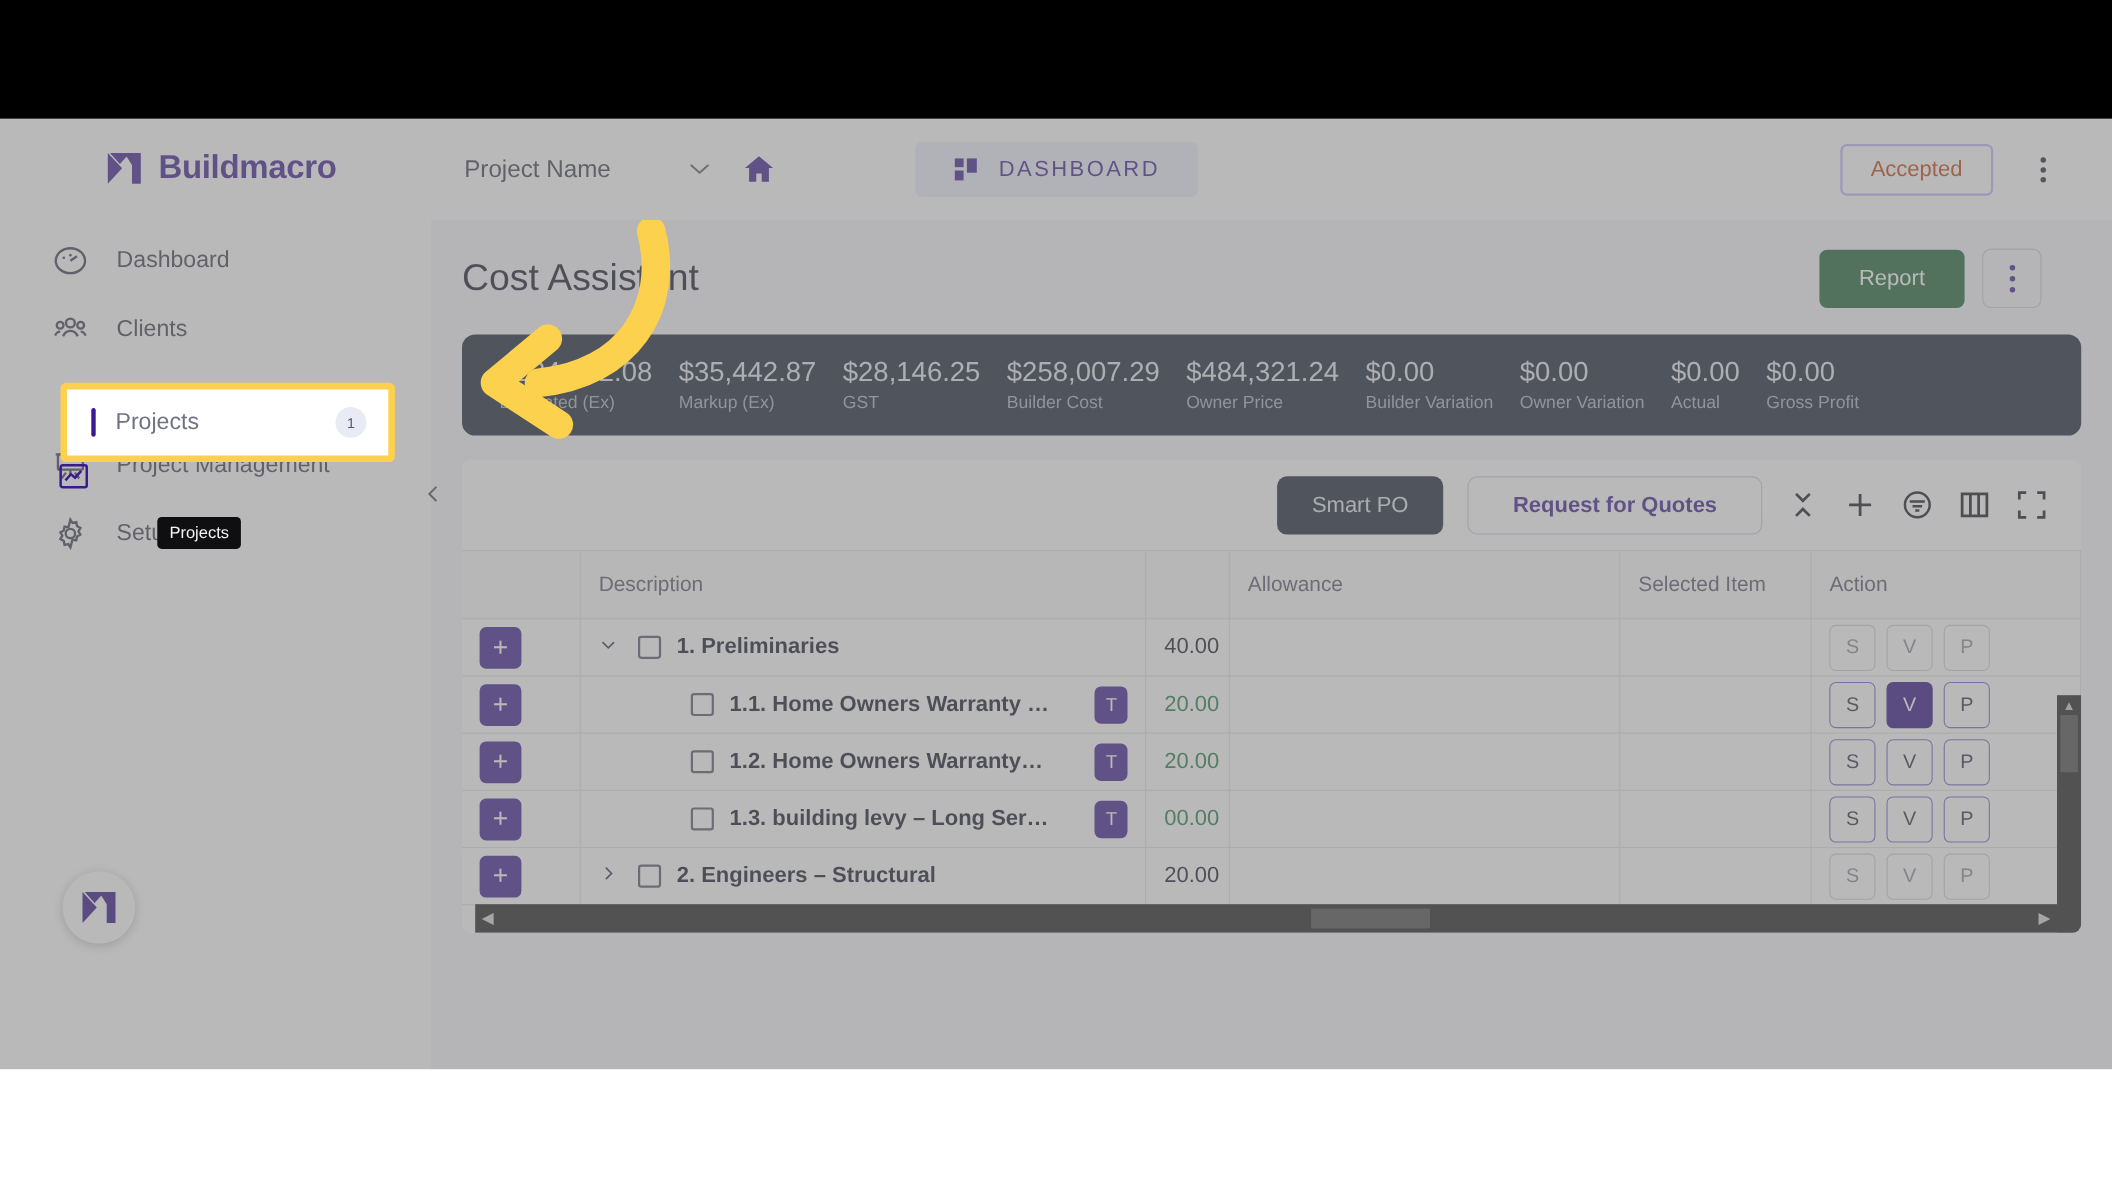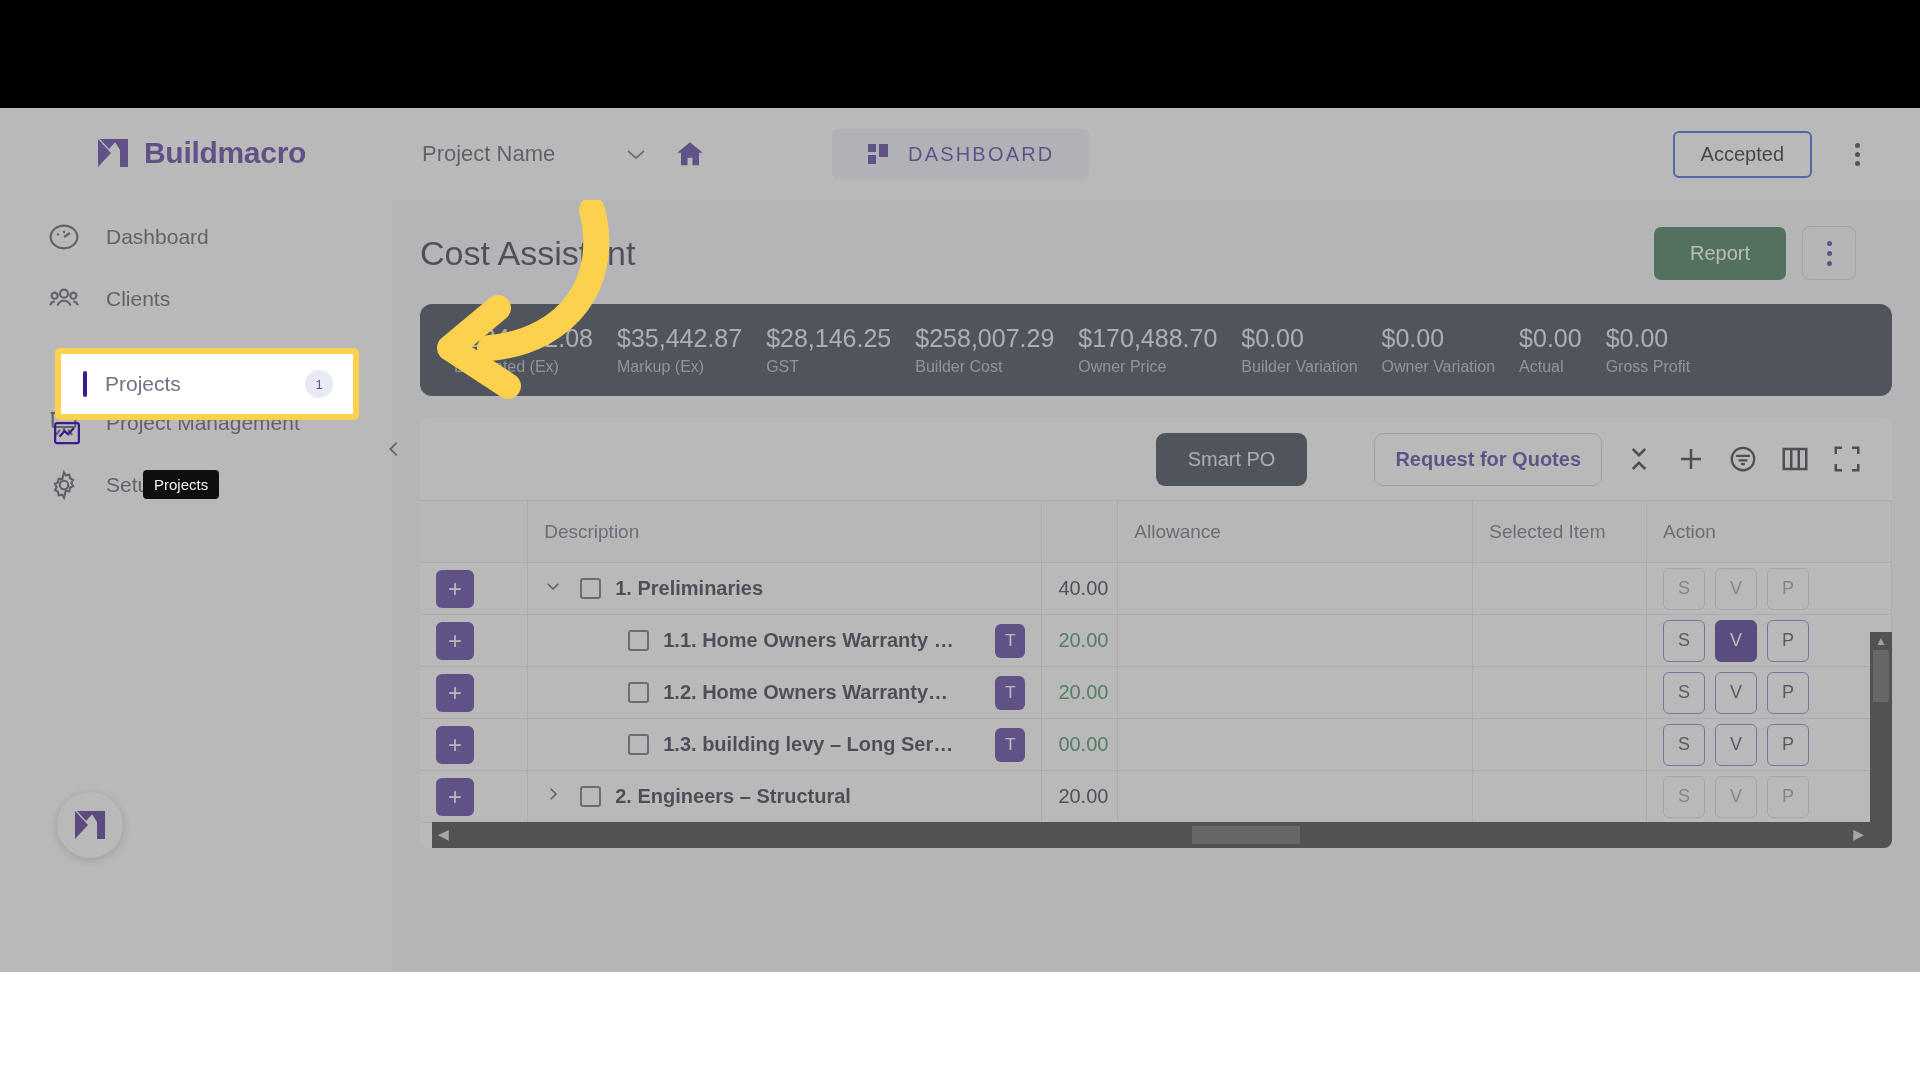--- a/index.html
+++ b/index.html
@@ -123,21 +123,21 @@
     border-radius: 6px;
     padding: 13px 34px;
     cursor: pointer;
   }
   .dash-tab .glyph { width: 24px; height: 24px; }
   .dash-tab .txt {
     font-size: 20px; letter-spacing: 2.2px; color: #3a1a8f; font-weight: 500;
   }
   .status-chip {
     position: absolute; right: 108px;
-    border: 2px solid #1d4ed8; color: #000000;
+    border: 2px solid #c4b5fd; color: #c2410c;
     border-radius: 6px; padding: 10px 26px;
     font-size: 20px; cursor: pointer;
   }
   .kebab-top {
     position: absolute; right: 60px;
     display: flex; flex-direction: column; gap: 4px; cursor: pointer;
   }
   .kebab-top i { width: 5px; height: 5px; border-radius: 50%; background: #23233a; display: block; }
 
   
@@ -199,22 +199,22 @@
   }
   .btn-smartpo {
     background: #181f33; color: #dfe2ec;
     border: none; border-radius: 9px;
     padding: 15px 32px; font-size: 20px; cursor: pointer;
     font-family: inherit;
   }
   .btn-rfq {
     background: transparent; color: #3a1a8f;
     border: 1.5px solid #c9c9dd; border-radius: 9px;
-    padding: 14px 20px; font-size: 20px; cursor: pointer;
-    font-family: inherit; font-weight: 600; margin-left: 45px;
+    padding: 14px 40px; font-size: 20px; cursor: pointer;
+    font-family: inherit; font-weight: 600;
   }
   .tool-ico { width: 30px; height: 30px; color: #12121f; cursor: pointer; flex: none; }
 
   table.grid { width: 100%; border-collapse: collapse; table-layout: fixed; }
   table.grid th {
     font-size: 19px; color: #55556a; font-weight: 400; text-align: left;
     height: 62px; padding: 0 16px;
     border-top: 1px solid #e2e2ea; border-bottom: 1px solid #e2e2ea;
     border-right: 1px solid #e2e2ea;
     background: #fbfbfd;
@@ -432,21 +432,21 @@
           </div>
           <div class="sum-cell">
             <div class="sum-val">$28,146.25</div>
             <div class="sum-lbl">GST</div>
           </div>
           <div class="sum-cell">
             <div class="sum-val">$258,007.29</div>
             <div class="sum-lbl">Builder Cost</div>
           </div>
           <div class="sum-cell">
-            <div class="sum-val">$170,488.70</div>
+            <div class="sum-val">$484,321.24</div>
             <div class="sum-lbl">Owner Price</div>
           </div>
           <div class="sum-cell">
             <div class="sum-val">$0.00</div>
             <div class="sum-lbl">Builder Variation</div>
           </div>
           <div class="sum-cell">
             <div class="sum-val">$0.00</div>
             <div class="sum-lbl">Owner Variation</div>
           </div>

